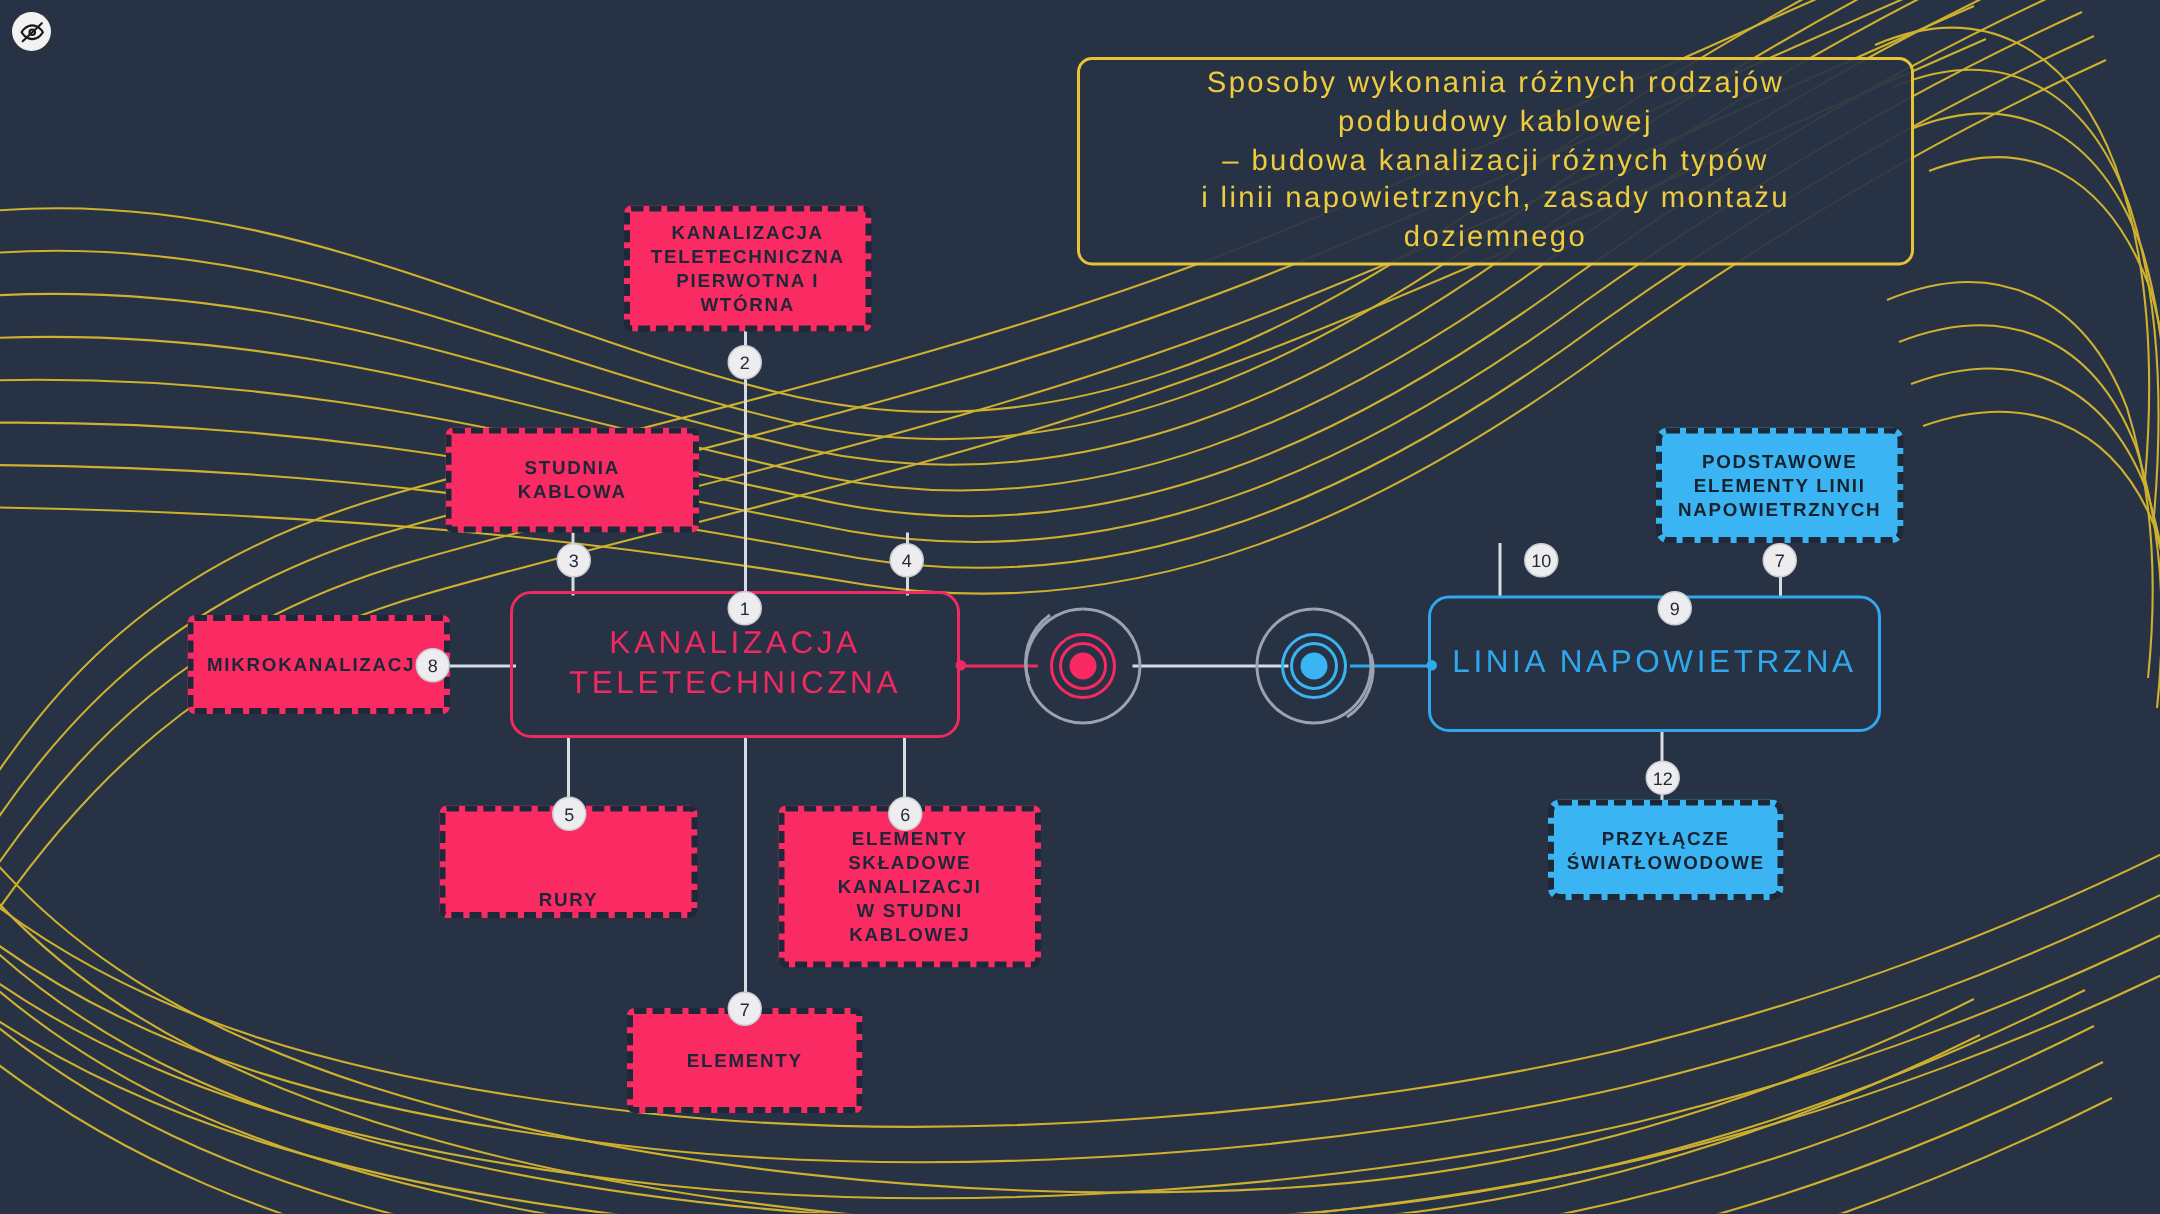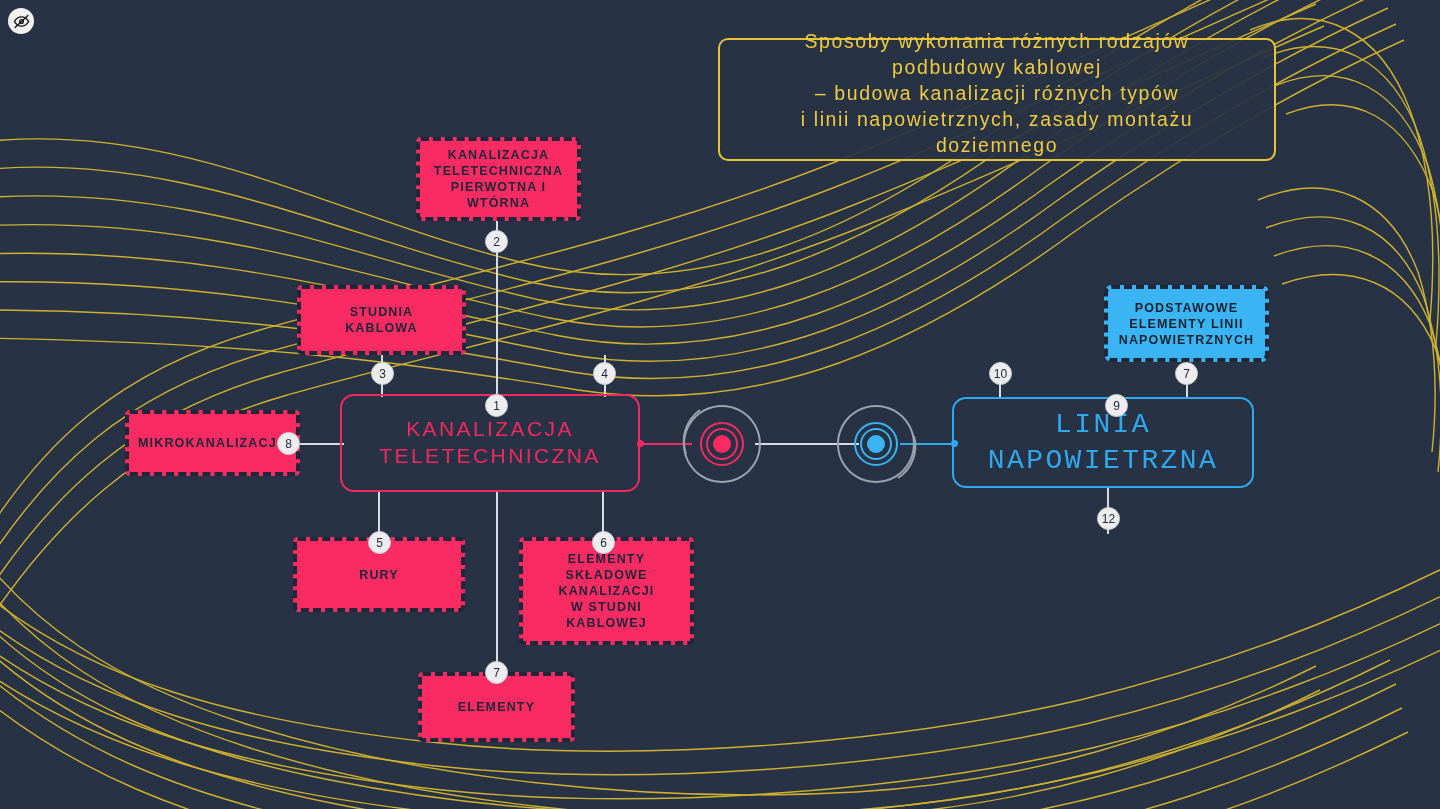--- a/index.html
+++ b/index.html
@@ -26,25 +26,25 @@
     width: 26px; height: 26px; border-radius: 50%;
     background: #f2f2f2;
     display: flex; align-items: center; justify-content: center;
     z-index: 40;
   }
 
   
   .title-card {
     position: absolute;
     left: 718px; top: 38px;
-    width: 558px; height: 123px;
+    width: 558px; height: 139px;
     border: 2px solid #E8C33A;
     border-radius: 10px;
     background: rgba(39,50,68,0.92);
-    display: flex; align-items: flex-end; justify-content: center;
+    display: flex; align-items: center; justify-content: center;
     z-index: 20;
   }
   .title-card .txt {
     color: #EFCB3E;
     font-size: 19.5px;
     line-height: 1.33;
     letter-spacing: 1.6px;
     text-align: center;
     font-weight: 400;
     white-space: pre-line;
@@ -90,22 +90,22 @@
     border-style: solid;
     border-width: 2.5px;
   }
   .hub.pink { border-color: #F02A60; }
   .hub.pink .label {
     color: #F02A60; font-size: 21px;
     letter-spacing: 2.4px; font-weight: 500;
   }
   .hub.blue { border-color: #2FA8EE; }
   .hub.blue .label {
-    color: #2FA8EE; font-size: 28px;
-    letter-spacing: 2.4px; font-weight: 500; font-family: Liberation Mono, monospace;
+    color: #2FA8EE; font-size: 21px;
+    letter-spacing: 2.4px; font-weight: 500;
   }
 
   
   .conn {
     position: absolute;
     background: #D8DCE2;
     z-index: 8;
   }
   .conn.v { width: 2px; }
   .conn.h { height: 2px; }
@@ -253,21 +253,21 @@
 
   <div class="node leaf pink" style="left:125px; top:410px; width:175px; height:66px;">
     <div class="label">MIKROKANALIZACJA</div>
   </div>
 
   <div class="node hub pink" style="left:340px; top:394px; width:300px; height:98px;">
     <div class="label">KANALIZACJA
 TELETECHNICZNA</div>
   </div>
 
-  <div class="node leaf pink" style="left:293px; top:537px; width:172px; height:75px;">
+  <div class="node leaf pink" style="left:293px; top:537px; width:172px; height:75px;align-items:flex-end;">
     <div class="label">RURY</div>
   </div>
 
   <div class="node leaf pink" style="left:519px; top:537px; width:175px; height:108px;">
     <div class="label">ELEMENTY
 SKŁADOWE
 KANALIZACJI
 W STUDNI
 KABLOWEJ</div>
   </div>
@@ -280,27 +280,31 @@
   <div class="node leaf blue" style="left:1104px; top:285px; width:165px; height:77px;">
     <div class="label">PODSTAWOWE
 ELEMENTY LINII
 NAPOWIETRZNYCH</div>
   </div>
 
   <div class="node hub blue" style="left:952px; top:397px; width:302px; height:91px;">
     <div class="label">LINIA NAPOWIETRZNA</div>
   </div>
 
+  <div class="node leaf blue" style="left:1032px; top:533px; width:157px; height:67px;">
+    <div class="label">PRZYŁĄCZE
+ŚWIATŁOWODOWE</div>
+  </div>
 
   <div class="badge" style="left:485px; top:394px;">1</div>
   <div class="badge" style="left:485px; top:230px;">2</div>
   <div class="badge" style="left:371px; top:362px;">3</div>
   <div class="badge" style="left:593px; top:362px;">4</div>
   <div class="badge" style="left:368px; top:531px;">5</div>
   <div class="badge" style="left:592px; top:531px;">6</div>
   <div class="badge" style="left:485px; top:661px;">7</div>
   <div class="badge" style="left:277px; top:432px;">8</div>
   <div class="badge" style="left:1105px; top:394px;">9</div>
-  <div class="badge" style="left:989px; top:362px;">10</div>
+  <div class="badge" style="left:1016px; top:362px;">10</div>
   <div class="badge" style="left:1175px; top:362px;">7</div>
   <div class="badge" style="left:1097px; top:507px;">12</div>
 
 </div>
 
 </body></html>

